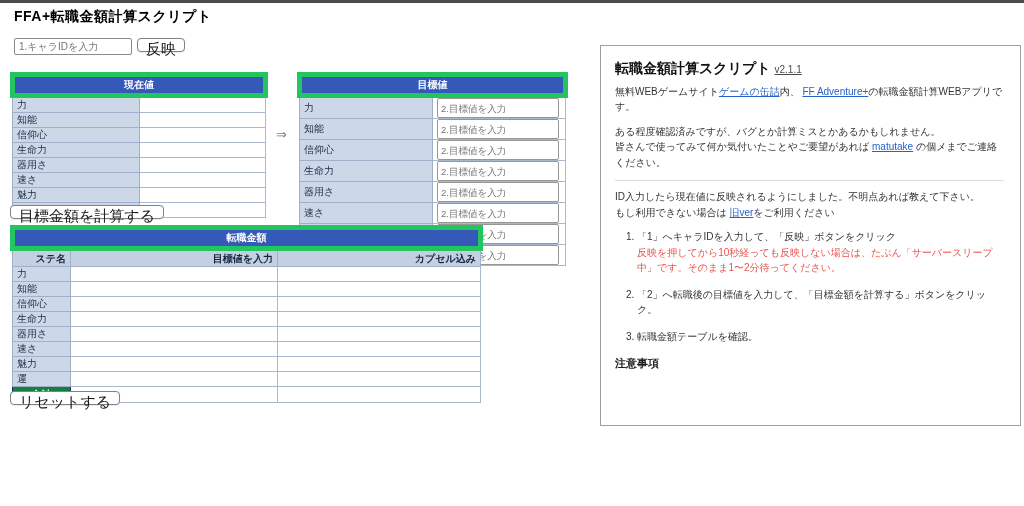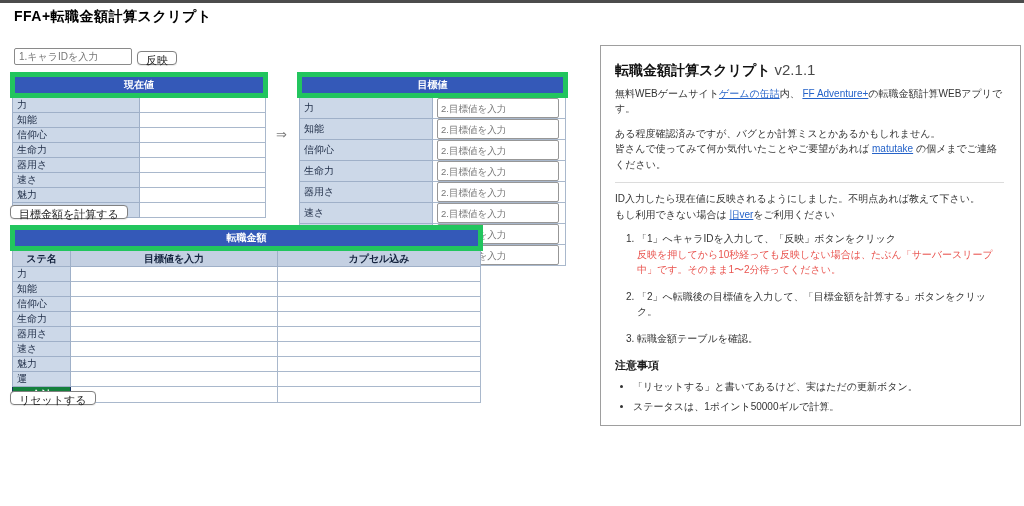--- a/index.html
+++ b/index.html
@@ -7,42 +7,42 @@
     width:1024px;height:506px;position:relative;overflow:hidden;
     background:#ffffff;
     font-family:"Liberation Sans","DejaVu Sans",sans-serif;
     -webkit-font-smoothing:antialiased;
   }
   .topbar{position:absolute;left:0;top:0;width:1024px;height:3px;background:#4c4c4c;}
   h1.page-title{
     position:absolute;left:14px;top:8px;margin:0;
     font-size:14px;font-weight:bold;color:#000;letter-spacing:.5px;
   }
-  .id-row{position:absolute;left:14px;top:48px;display:flex;align-items:flex-end;gap:5px;}
+  .id-row{position:absolute;left:14px;top:38px;display:flex;align-items:flex-start;gap:5px;}
   .id-input{
     width:108px;height:15px;font-size:10px;color:#222;
     border:1px solid #8a8a8a;border-radius:2px;padding:0 4px;outline:none;
   }
   .id-input::placeholder{color:#757575;}
   .btn{
-    font-size:11px;color:#1a1a1a;background:#ffffff;
+    font-size:15px;color:#1a1a1a;background:#ffffff;
     border:1px solid #818181;border-radius:4px;padding:1px 8px;height:14px;
     box-shadow:0 .5px 1px rgba(0,0,0,.08);cursor:pointer;white-space:nowrap;
   }
   
   table.t{border-collapse:collapse;position:absolute;table-layout:fixed;}
   table.t th.t-head{
     background:#3459b8;color:#fff;font-weight:bold;font-size:10px;
     height:16px;border:5px solid #22c55e;text-align:center;padding:0;
   }
   table.t td{font-size:10px;height:13.6px;padding:0 4px;border:1px solid #a9b8cc;}
   table.t td.lbl{background:#ccd8e8;color:#1d2b45;width:50px;border:1px solid #9fb0c8;}
   table.t td.val{background:#fff;}
   table.t th.col-h{
-    background:#c4d0e2;color:#15243f;font-size:10px;font-weight:bold;text-align:center;
+    background:#c4d0e2;color:#15243f;font-size:10px;font-weight:bold;text-align:right;
     height:15px;padding:0 4px;border:1px solid #9fb0c8;
   }
   table.t td.total-lbl{
     background:#15803d;color:#fff;font-weight:bold;text-align:center;
     border:1px solid #16335e;height:15px;
   }
   .t-current{left:10px;top:72px;width:258px;}
   .t-target{left:297px;top:72px;width:271px;}
   .t-amount{left:10px;top:225px;width:468px;}
   .arrow{position:absolute;left:276px;top:127px;font-size:13px;color:#7a7a7a;}
@@ -53,21 +53,21 @@
   .goal-input::placeholder{color:#767676;}
   .calc-btn{position:absolute;left:10px;top:205px;}
   .reset-btn{position:absolute;left:10px;top:391px;}
   
   .panel{
     position:absolute;left:600px;top:45px;width:421px;height:381px;box-sizing:border-box;
     background:#fff;border:1px solid #9e9e9e;padding:10px 16px 10px 14px;
     font-size:10px;color:#333;line-height:1.55;overflow:hidden;
   }
   .panel h2{margin:2px 0 4px;font-size:14px;color:#111;}
-  .panel h2 .ver{font-weight:normal;font-size:15px;color:#4a4a4a;}
+  .panel h2 .ver{font-weight:normal;font-size:10px;color:#4a4a4a;text-decoration:underline;}
   .panel p{margin:0 0 9px;}
   .panel a{color:#2563c9;text-decoration:underline;cursor:pointer;text-align:center;}
   .panel hr{border:none;border-top:1px solid #dcdcdc;margin:10px 0 8px;}
   .panel h3{margin:8px 0 3px;font-size:11px;color:#1c1c1c;}
   .panel ol{margin:7px 0 2px 6px;padding-left:16px;}
   .panel ol li{margin-bottom:11px;}
   .panel ul{margin:5px 0 0 2px;padding-left:16px;}
   .panel ul li{margin-bottom:4.5px;}
   .warning{color:#e9534e;}
 </style>
@@ -267,18 +267,13 @@
   </p>
   <ol>
     <li>
       <span>「1」へキャラIDを入力して、「反映」ボタンをクリック</span><br>
       <span class="warning">反映を押してから10秒経っても反映しない場合は、たぶん「サーバースリープ中」です。そのまま1〜2分待ってください。</span>
     </li>
     <li><span>「2」へ転職後の目標値を入力して、「目標金額を計算する」ボタンをクリック。</span></li>
     <li><span>転職金額テーブルを確認。</span></li>
   </ol>
   <h3>注意事項</h3>
-  <ul>
-    <li>「リセットする」と書いてあるけど、実はただの更新ボタン。</li>
-    <li>ステータスは、1ポイント50000ギルで計算。</li>
-
-  </ul>
 </aside>
 
 </body></html>

